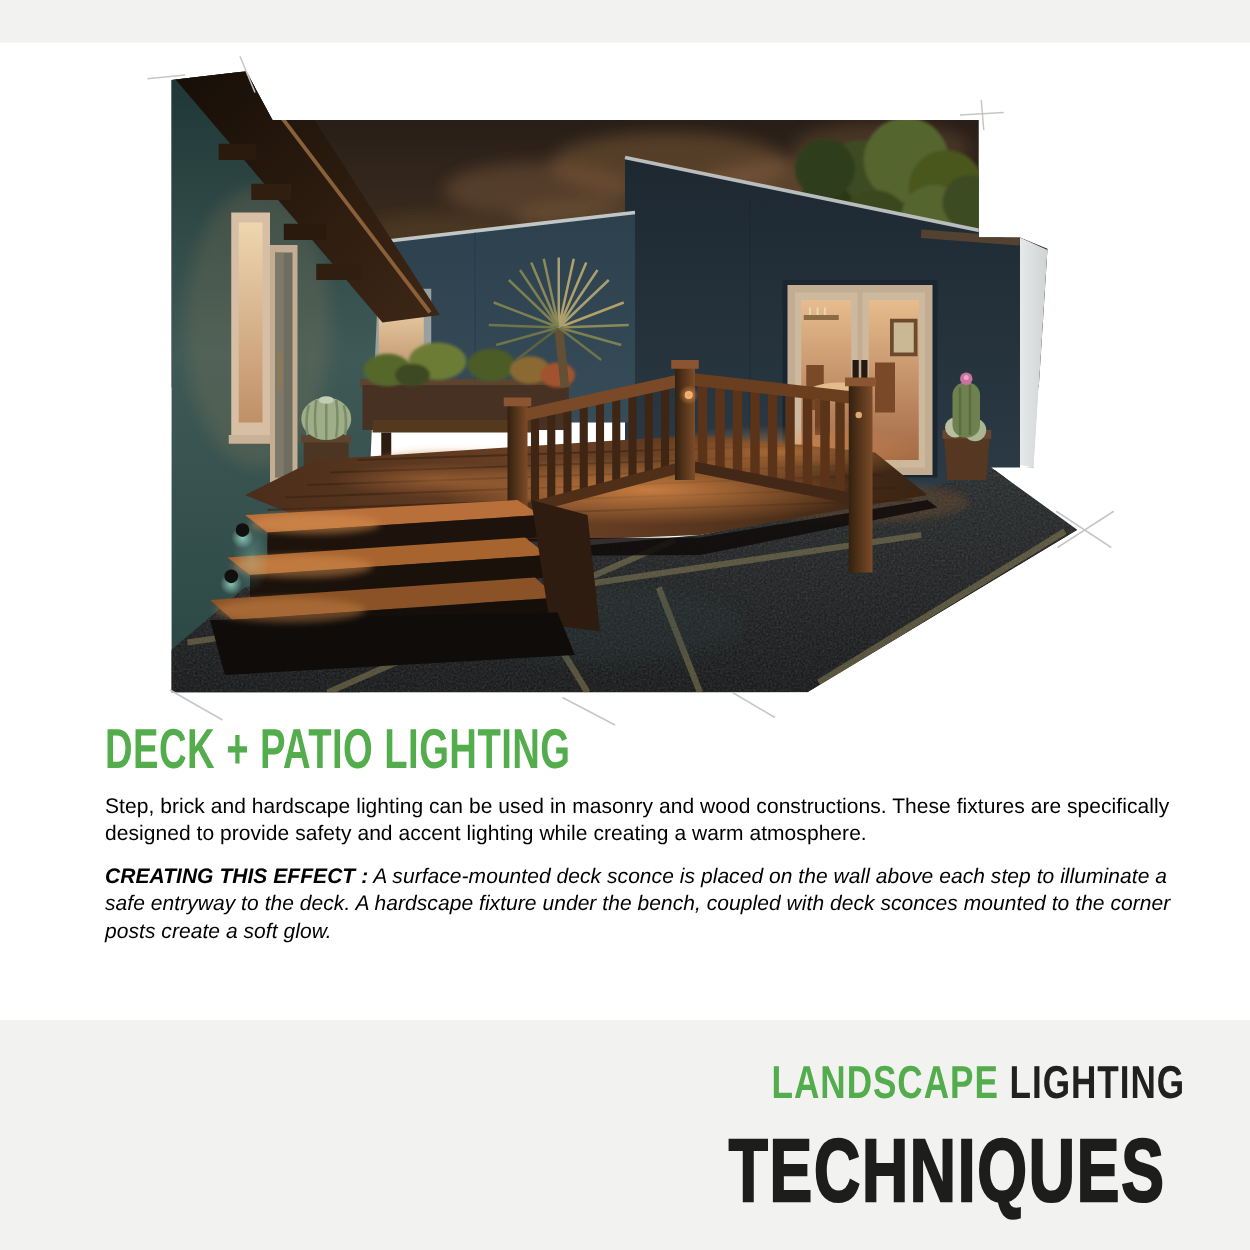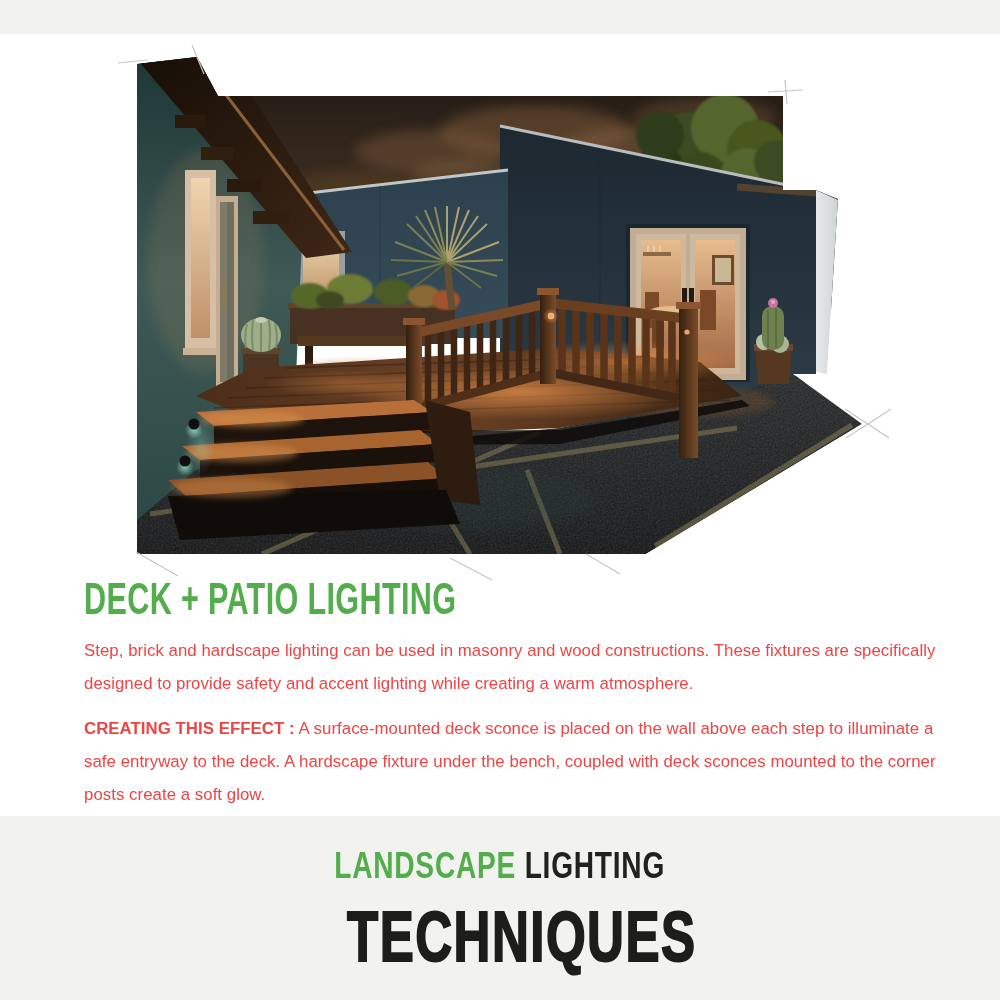--- a/index.html
+++ b/index.html
@@ -11,25 +11,25 @@
   }
   .band{position:absolute;left:0;width:1000px;background:#f2f2f1;}
   .band.top{top:0;height:34px;}
   .hero{position:absolute;left:0;top:0;width:1000px;height:600px;}
   .content{position:absolute;left:84px;top:576px;width:856px;color:#212121;}
   .heading{
     display:inline-block;margin:0;color:#53ad4c;
     font-size:45px;font-weight:bold;letter-spacing:.5px;line-height:1.0;
     transform:scaleX(.68);transform-origin:left center;white-space:nowrap;
   }
-  .para{font-size:16.8px;line-height:33px;margin:0;color:#ef4444;letter-spacing:.05px;}
+  .para{font-size:16.8px;line-height:22px;margin:0;color:#000000;letter-spacing:.05px;}
   .para.first{margin-top:13px;}
-  .para.second{margin-top:12px;}
+  .para.second{margin-top:12px;font-style:italic;}
   .lead{font-weight:bold;margin-right:4px;}
-  .footer{position:absolute;left:0;top:816px;width:1000px;height:184px;background:#f2f2f1;text-align:center;}
+  .footer{position:absolute;left:0;top:816px;width:1000px;height:184px;background:#f2f2f1;text-align:right;}
   .footer .line1{margin-top:27px;line-height:46px;white-space:nowrap;}
   .footer .line1 .scale{display:inline-block;transform:scaleX(.76);transform-origin:center;
     font-size:37px;font-weight:bold;letter-spacing:1px;color:#21211f;}
   .footer .line1 .green{color:#53ad4c;}
   .footer .line2{margin-top:2px;line-height:78px;white-space:nowrap;padding-left:44px;}
   .footer .line2 .scale{display:inline-block;transform:scaleX(.72);transform-origin:center;
     font-size:71px;font-weight:bold;letter-spacing:2px;color:#1d1d1b;
     -webkit-text-stroke:2px #1d1d1b;}
 </style>
 </head>

